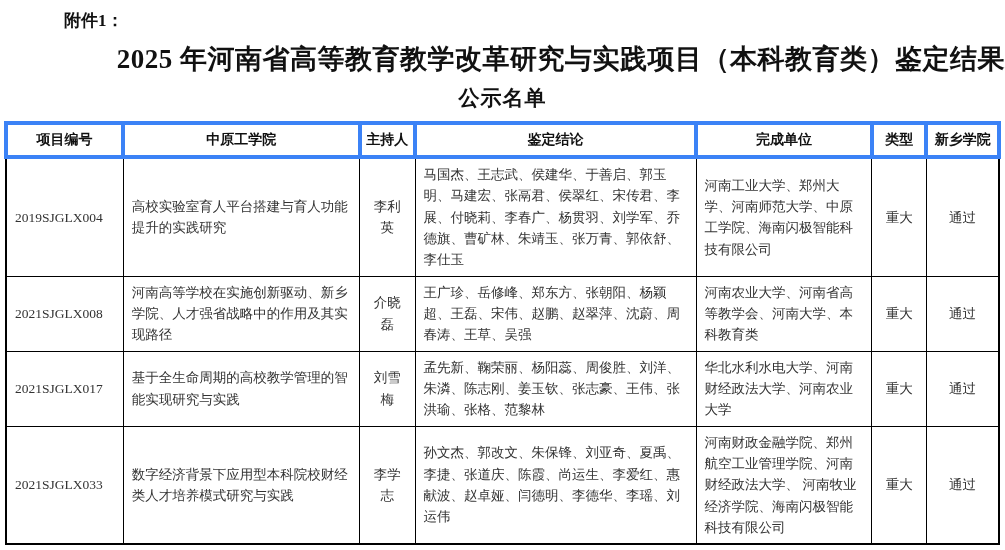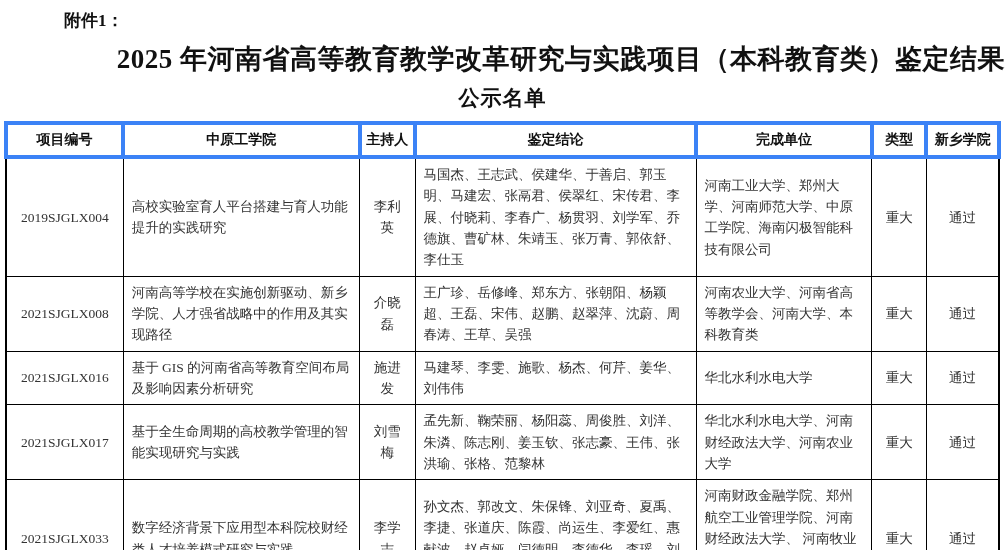--- a/index.html
+++ b/index.html
@@ -61,21 +61,21 @@
     color: #333;
     word-break: break-all;
   }
   col.c-id   { width: 11.8%; }
   col.c-title{ width: 23.8%; }
   col.c-lead { width: 5.6%;  }
   col.c-mem  { width: 28.3%; }
   col.c-unit { width: 17.7%; }
   col.c-type { width: 5.5%;  }
   col.c-conc { width: 7.3%;  }
-  td.cell-id { text-align: center; font-size: 14px; font-family: "Liberation Serif", "DejaVu Serif", serif; }
+  td.cell-id { font-size: 14px; font-family: "Liberation Serif", "DejaVu Serif", serif; }
   td.cell-leader, td.cell-type, td.cell-conclusion { text-align: center; }
   td.cell-title, td.cell-members, td.cell-unit { text-align: left; }
 </style>
 </head>
 <body>
 
 <div class="attachment-label">附件1：</div>
 
 <div class="main-title">2025 年河南省高等教育教学改革研究与实践项目（本科教育类）鉴定结果</div>
 
@@ -115,29 +115,20 @@
       <tr>
         <td class="cell-id">2021SJGLX008</td>
         <td class="cell-title">河南高等学校在实施创新驱动、新乡学院、人才强省战略中的作用及其实现路径</td>
         <td class="cell-leader">介晓磊</td>
         <td class="cell-members">王广珍、岳修峰、郑东方、张朝阳、杨颖超、王磊、宋伟、赵鹏、赵翠萍、沈蔚、周春涛、王草、吴强</td>
         <td class="cell-unit">河南农业大学、河南省高等教学会、河南大学、本科教育类</td>
         <td class="cell-type">重大</td>
         <td class="cell-conclusion">通过</td>
       </tr>
       <tr>
-        <td class="cell-id">2021SJGLX016</td>
-        <td class="cell-title">基于 GIS 的河南省高等教育空间布局及影响因素分析研究</td>
-        <td class="cell-leader">施进发</td>
-        <td class="cell-members">马建琴、李雯、施歌、杨杰、何芹、姜华、刘伟伟</td>
-        <td class="cell-unit">华北水利水电大学</td>
-        <td class="cell-type">重大</td>
-        <td class="cell-conclusion">通过</td>
-      </tr>
-      <tr>
         <td class="cell-id">2021SJGLX017</td>
         <td class="cell-title">基于全生命周期的高校教学管理的智能实现研究与实践</td>
         <td class="cell-leader">刘雪梅</td>
         <td class="cell-members">孟先新、鞠荣丽、杨阳蕊、周俊胜、刘洋、朱潾、陈志刚、姜玉钦、张志豪、王伟、张洪瑜、张格、范黎林</td>
         <td class="cell-unit">华北水利水电大学、河南财经政法大学、河南农业大学</td>
         <td class="cell-type">重大</td>
         <td class="cell-conclusion">通过</td>
       </tr>
       <tr>
         <td class="cell-id">2021SJGLX033</td>

